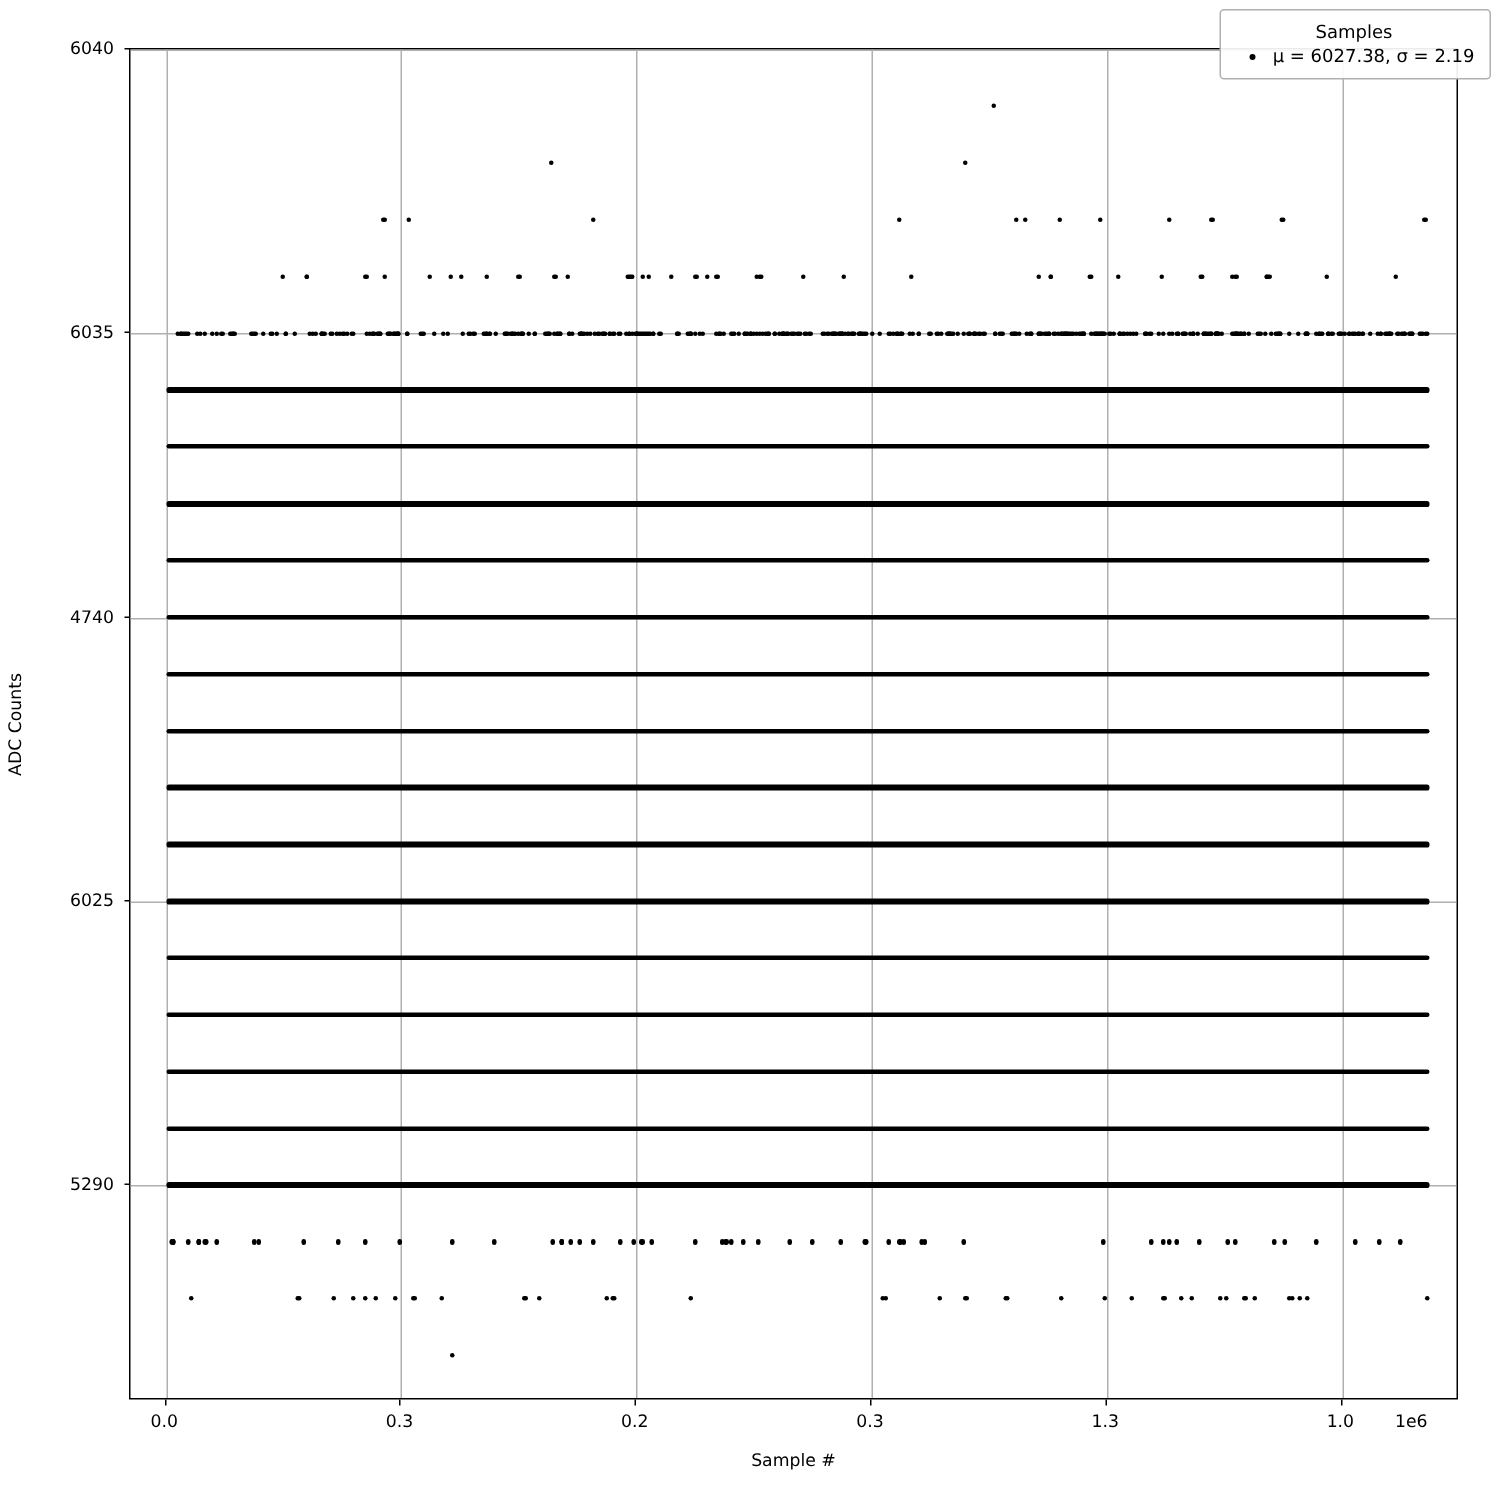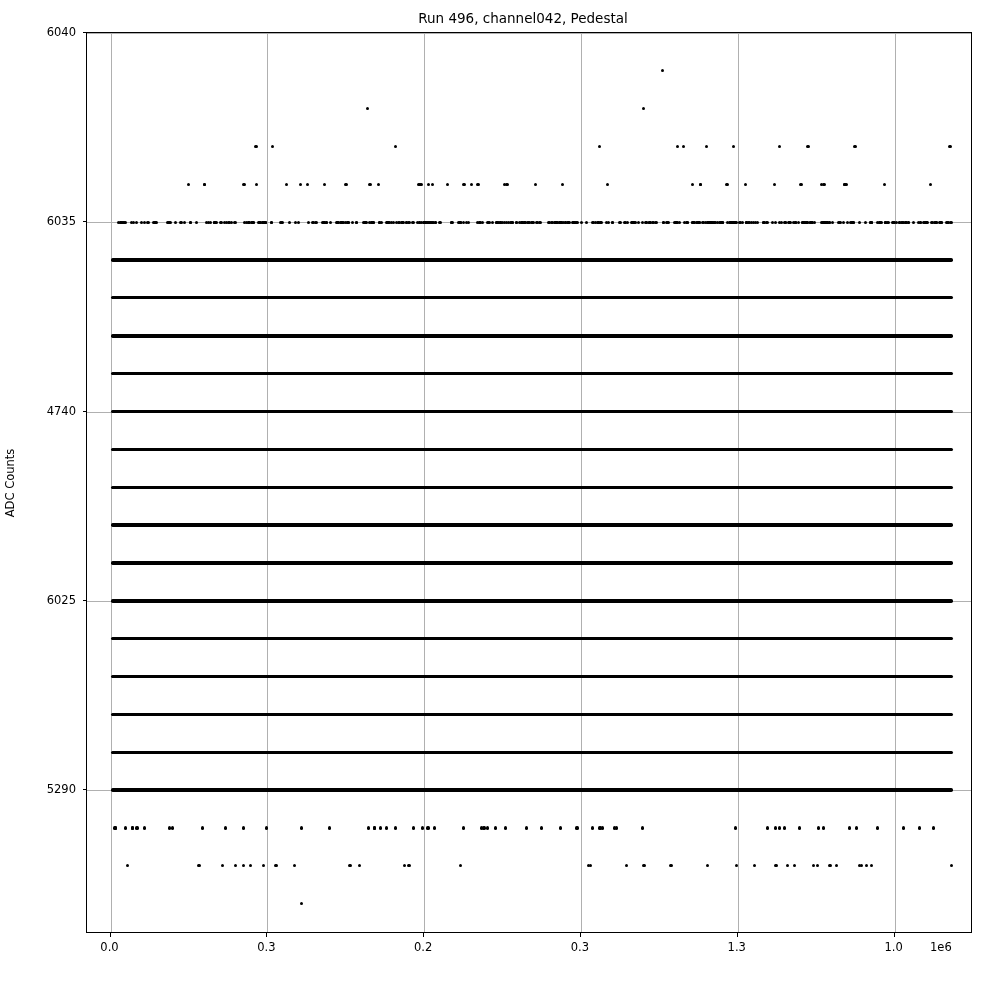--- a/index.html
+++ b/index.html
@@ -159,23 +159,20 @@
   }
   #legend .legend-title-line {
     text-align: center;
   }
 </style>
 </head>
 <body>
 
 <div id="figure">
 
-  <div id="chart-title">
-    <span class="inner">Run 496, channel042, Pedestal</span>
-  </div>
 
   <div id="axes">
       <div class="gridline-v" style="left: 23.5221px;"></div>
       <div class="gridline-v" style="left: 180.336px;"></div>
       <div class="gridline-v" style="left: 337.15px;"></div>
       <div class="gridline-v" style="left: 493.965px;"></div>
       <div class="gridline-v" style="left: 650.779px;"></div>
       <div class="gridline-v" style="left: 807.593px;"></div>
       <div class="gridline-h" style="top: 757.143px;"></div>
       <div class="gridline-h" style="top: 567.857px;"></div>
@@ -793,19 +790,27 @@
       <div class="tick-y" style="top: 221.286px;"></div>
       <div class="ticklabel-y" style="top: 221.286px; width: 0px; left: 76px; text-align: right;">
         <span style="display:block; position:absolute; right:0; transform:translateY(-50%); white-space:nowrap;">6035</span>
       </div>
       <div class="tick-y" style="top: 32px;"></div>
       <div class="ticklabel-y" style="top: 32px; width: 0px; left: 76px; text-align: right;">
         <span style="display:block; position:absolute; right:0; transform:translateY(-50%); white-space:nowrap;">6040</span>
       </div>
     </div>
 
+  <div id="xlabel">Sample #</div>
   <div id="ylabel">
     <span class="rot">ADC Counts</span>
   </div>
 
   <div id="xoffset" style="position:absolute; left:930px; top:940px; font-size:11.5px;">1e6</div>
 
+<div id="legend">
+      <div class="legend-title-line">Samples</div>
+      <div class="legend-row">
+        <span class="legend-marker"><span class="legend-dot"></span></span>
+        <span>μ = 6027.38, σ = 2.19</span>
+      </div>
+    </div>
   </div>
 
 </body></html>

